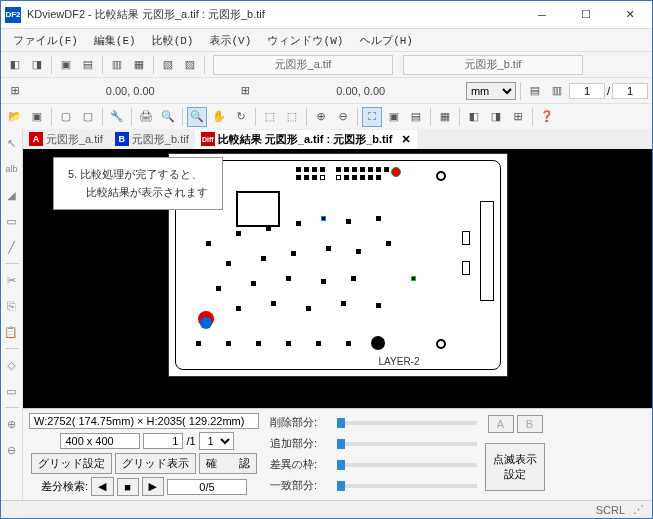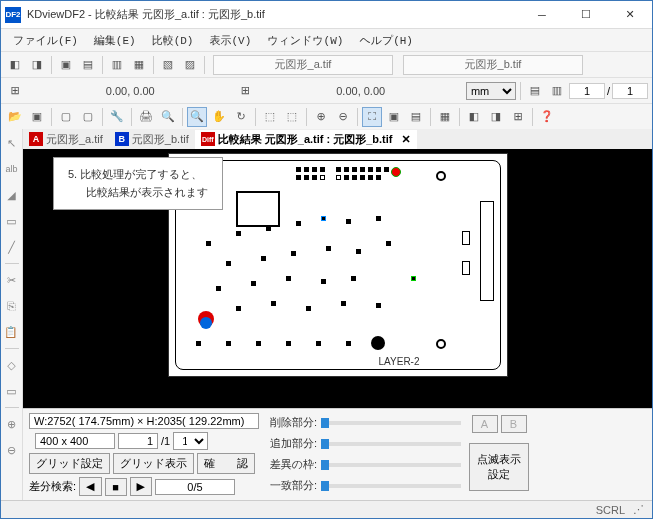--- a/index.html
+++ b/index.html
@@ -30,25 +30,25 @@
 .tab-icon.a { background: #cc0000; }
 .tab-icon.b { background: #0033cc; }
 .tab-icon.diff { background: #cc0000; font-size: 7px; }
 .canvas-wrap { flex: 1; display: flex; background: #000; padding: 4px; position: relative; }
 .canvas { margin: 0 auto; background: #fff; width: 340px; height: 224px; position: relative; border: 1px solid #333; }
 .tooltip { position: absolute; left: 30px; top: 8px; background: #fff; border: 1px solid #999; padding: 8px 14px; font-size: 13px; color: #333; z-index: 10; line-height: 1.6; }
 .pcb { position: absolute; inset: 6px; border: 1px solid #000; border-radius: 0 8px 8px 8px; }
 .dot { position: absolute; width: 5px; height: 5px; background: #000; }
 .circ { position: absolute; border-radius: 50%; background: #000; }
 .bottom { background: #f5f5f5; padding: 4px 6px; display: flex; gap: 8px; border-top: 1px solid #ccc; }
-.bcol { display: flex; flex-direction: column; gap: 3px; }
+.bcol { display: flex; flex-direction: column; gap: 3px; align-items: center; }
 .brow { display: flex; align-items: center; gap: 3px; }
 .btn { border: 1px solid #999; background: #f0f0f0; padding: 2px 6px; min-width: 50px; text-align: center; }
 .inp { border: 1px solid #999; background: #fff; padding: 1px 4px; }
-.slider-row { display: flex; align-items: center; gap: 4px; }
+.slider-row { display: flex; align-items: center; gap: 20px; }
 .slider-row .lbl { width: 50px; text-align: right; color: #333; }
 .slider { width: 140px; height: 4px; background: #ddd; position: relative; }
 .slider::before { content: ''; position: absolute; left: 0; top: -3px; width: 8px; height: 10px; background: #2a88d8; }
 .status { height: 18px; background: #f0f0f0; border-top: 1px solid #ccc; display: flex; justify-content: flex-end; align-items: center; padding-right: 8px; gap: 8px; color: #666; font-size: 10px; }
 </style>
 </head>
 <body>
 
 <div class="titlebar">
   <div class="icon">DF2</div>

